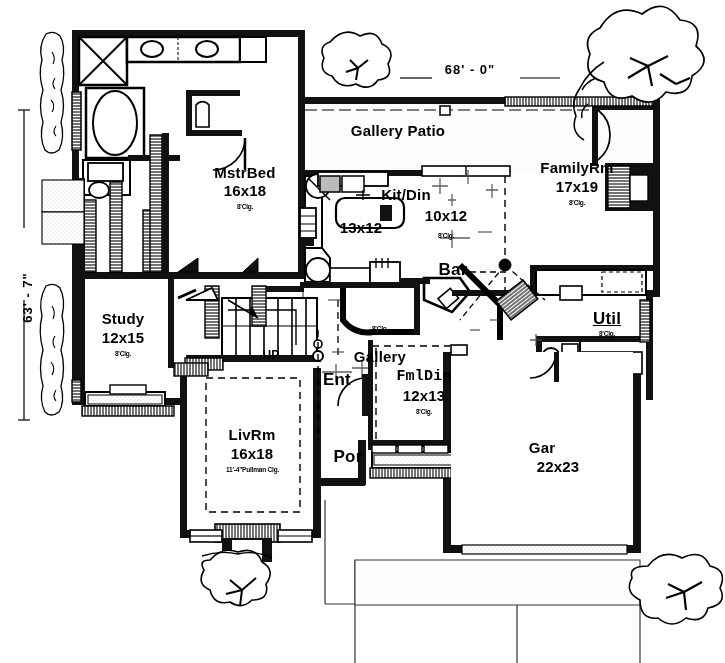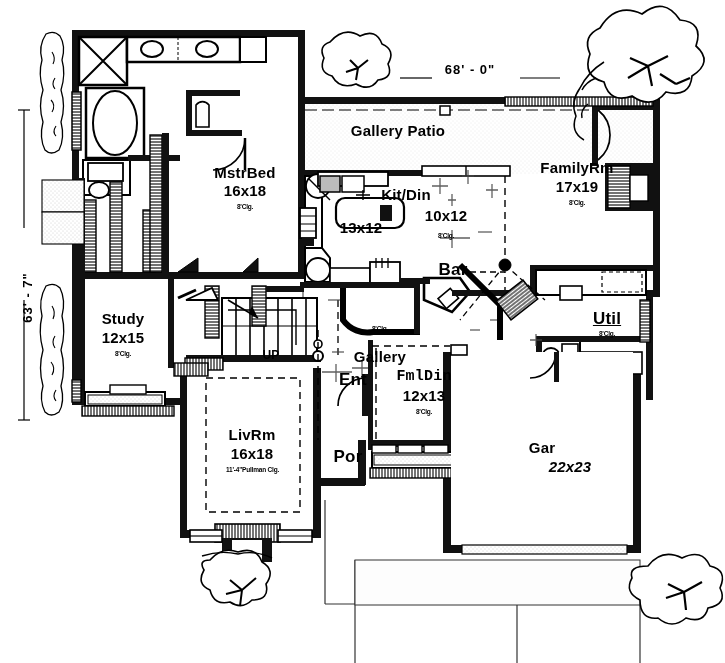--- a/index.html
+++ b/index.html
@@ -433,31 +433,31 @@
 <div class="lbl rm-name" style="left:512px;top:160px;width:130px;">FamilyRm</div>
 <div class="lbl rm-dim" style="left:512px;top:179px;width:130px;">17x19</div>
 <div class="lbl rm-clg" style="left:512px;top:199px;width:130px;">8'Clg.</div>
 
 <div class="lbl rm-name" style="left:358px;top:187px;width:96px;">Kit/Din</div>
 <div class="lbl rm-dim" style="left:400px;top:208px;width:92px;">10x12</div>
 <div class="lbl rm-clg" style="left:400px;top:232px;width:92px;">8'Clg.</div>
 <div class="lbl rm-dim" style="left:326px;top:220px;width:70px;">13x12</div>
 
 <div class="lbl rm-name" style="left:492px;top:440px;width:100px;">Gar</div>
-<div class="lbl rm-dim" style="left:520px;top:459px;width:100px;font-style:italic;">22x23</div>
+<div class="lbl rm-dim" style="left:508px;top:459px;width:100px;">22x23</div>
 
 <div class="lbl rm-name" style="left:318px;top:123px;width:160px;">Gallery Patio</div>
 
 <div class="lbl rm-name" style="left:330px;top:306px;width:100px;margin-top:43px;">Gallery</div>
 <div class="lbl rm-clg" style="left:330px;top:325px;width:100px;">8'Clg.</div>
 
 <div class="lbl rm-name small-name" style="left:572px;top:311px;width:70px;text-decoration:underline;">Util</div>
 <div class="lbl rm-clg" style="left:572px;top:330px;width:70px;">8'Clg.</div>
 
 <div class="lbl rm-name small-name" style="left:426px;top:262px;width:54px;">Bar</div>
 
-<div class="lbl rm-name small-name" style="left:313px;top:372px;width:48px;padding-left:16px;">Ent</div>
+<div class="lbl rm-name small-name" style="left:313px;top:372px;width:48px;">Ent</div>
 
 <div class="lbl rm-name small-name" style="left:324px;top:449px;width:48px;">Por</div>
 
 <div class="lbl upmark" style="left:258px;top:348px;width:26px;">UP</div>
 
 </div>
 
 </body></html>

